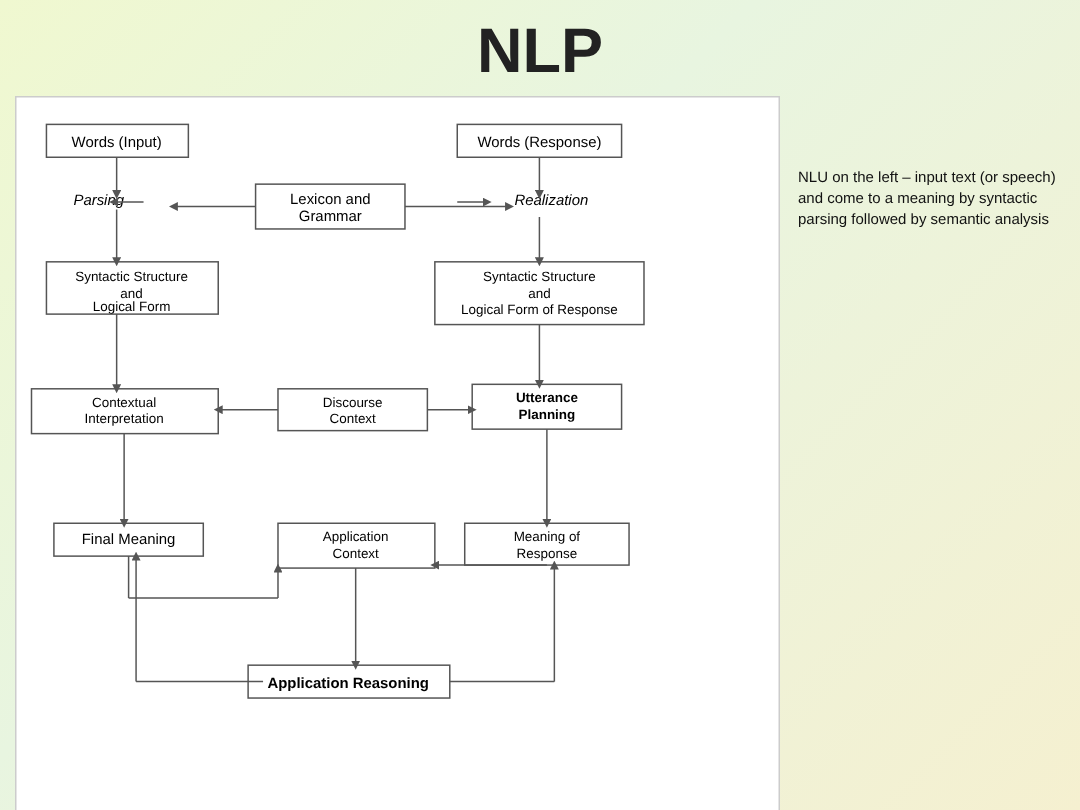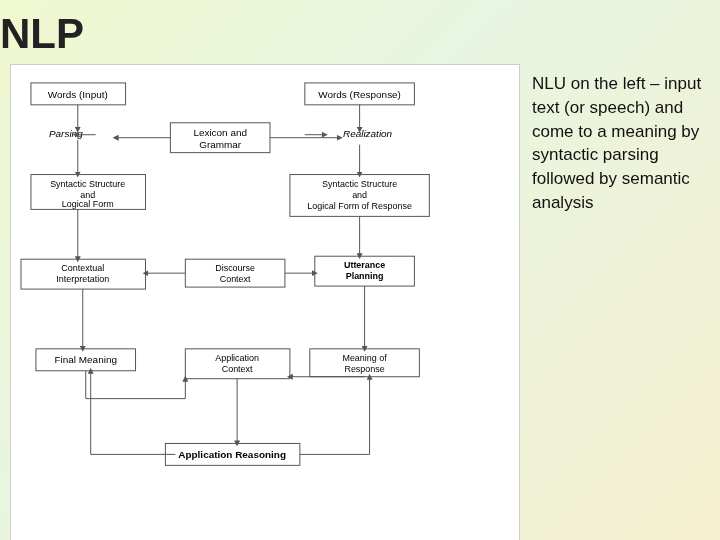--- a/index.html
+++ b/index.html
@@ -9,20 +9,21 @@
       height: 540px;
       background: linear-gradient(135deg, #f0f8d0 0%, #e8f5e0 40%, #f5f0d0 100%);
       font-family: Arial, sans-serif;
       overflow: hidden;
     }
 
     .page-title {
       font-size: 42px;
       font-weight: bold;
       color: #222;
+      text-align: center;
       padding-top: 10px;
       padding-bottom: 6px;
     }
 
     .main-content {
       display: flex;
       flex-direction: row;
       padding: 0 10px;
       gap: 8px;
       height: 490px;
@@ -47,22 +48,23 @@
       display: flex;
       flex-direction: column;
       gap: 12px;
       padding: 8px 4px;
       font-size: 13px;
       line-height: 1.4;
       color: #111;
     }
 
     .right-text-block {
-      font-size: 17px;
+      font-size: 10px;
       line-height: 1.4;
+      margin-top: 40px;
     }
   </style>
 </head>
 <body>
 
 <div class="page-title">NLP</div>
 
 <div class="main-content">
 
   <div class="diagram-area">

